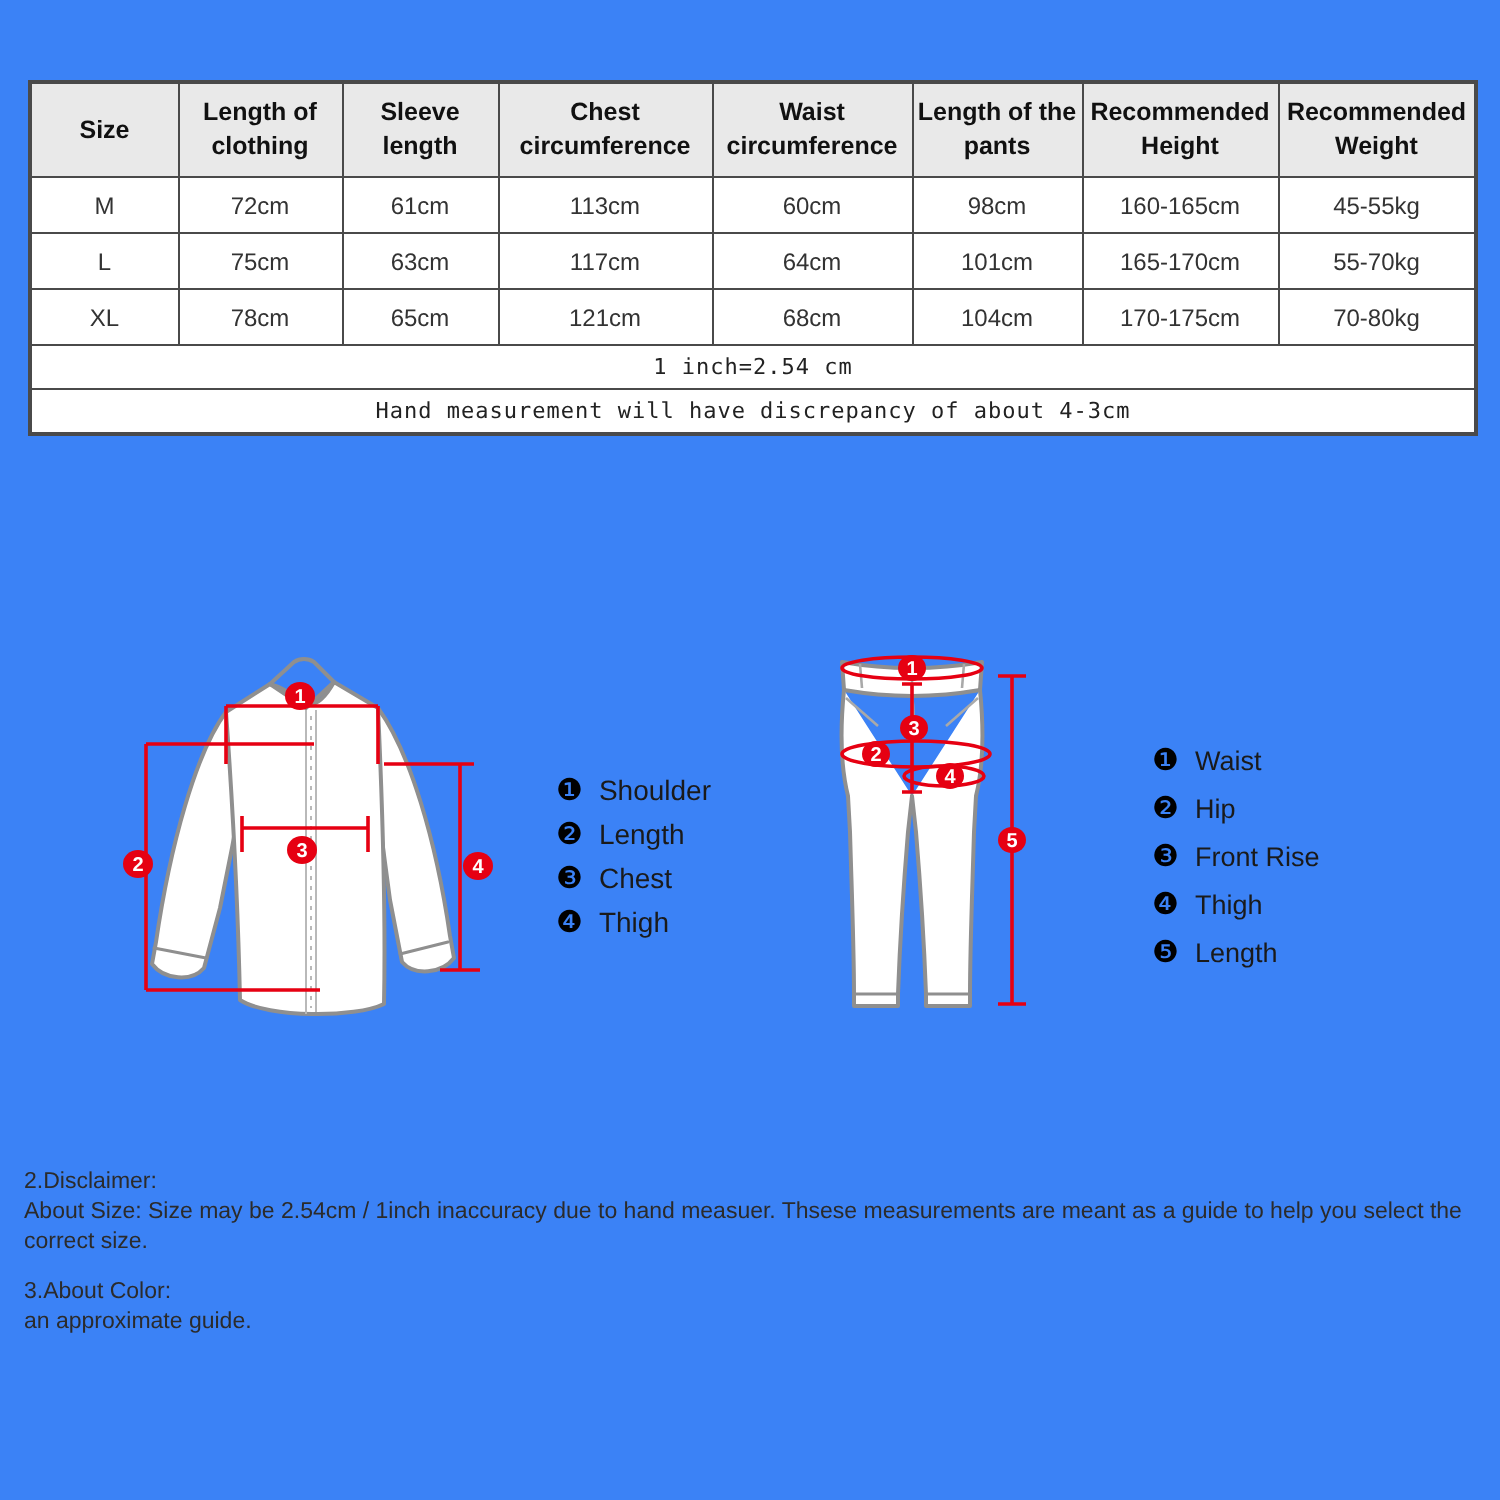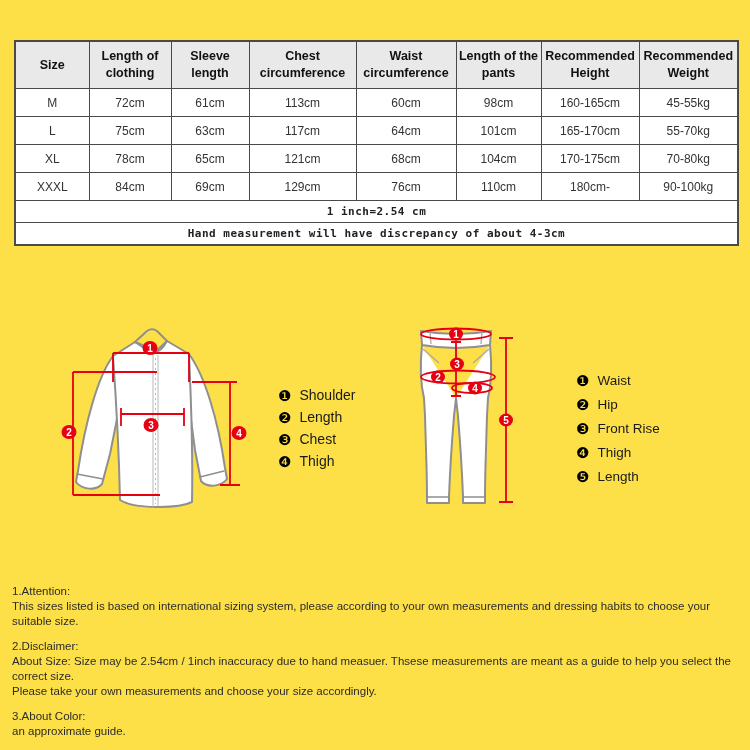--- a/index.html
+++ b/index.html
@@ -1,38 +1,38 @@
 <!DOCTYPE html>
 <html><head>
 <meta charset="utf-8">
 <style>
   html,body{margin:0;padding:0;background:#ffffff;}
   .page{
-    position:relative;width:750px;height:750px;background:#fde047;overflow:hidden;
+    position:relative;width:750px;height:750px;background:#3b82f6;overflow:hidden;
     font-family:"Liberation Sans", sans-serif;color:#222;
   }
   
   table.size-table{
     position:absolute;left:14px;top:40px;width:723px;
     border-collapse:collapse;table-layout:fixed;
     border:2px solid #4a4a4a;
     font-family:"Liberation Sans", sans-serif;
   }
   table.size-table th, table.size-table td{
     border:1px solid #4a4a4a;text-align:center;vertical-align:middle;
     padding:0 2px;overflow:hidden;
   }
   table.size-table th{
     background:#e9e9e9;font-size:12.5px;font-weight:bold;color:#111;
     height:46px;line-height:1.35;
   }
   table.size-table td{height:27px;font-size:12px;color:#333;background:#fff;}
   table.size-table td.footnote{
     height:21px;font-family:"DejaVu Sans Mono", monospace;font-size:11px;
-    font-weight:bold;color:#222;letter-spacing:.5px;
+    font-weight:normal;color:#222;letter-spacing:.5px;
   }
   
   .diagram{position:absolute;}
   .diagram.shirt{left:58px;top:328px;width:195px;height:190px;}
   .diagram.pants{left:400px;top:320px;width:120px;height:190px;}
   
   ul.legend{
     position:absolute;margin:0;padding:0;list-style:none;
   }
   ul.legend.shirt-legend{left:278px;top:384px;}
@@ -100,30 +100,20 @@
           <td>XL</td>
           <td>78cm</td>
           <td>65cm</td>
           <td>121cm</td>
           <td>68cm</td>
           <td>104cm</td>
           <td>170-175cm</td>
           <td>70-80kg</td>
         </tr>
         <tr>
-          <td>XXXL</td>
-          <td>84cm</td>
-          <td>69cm</td>
-          <td>129cm</td>
-          <td>76cm</td>
-          <td>110cm</td>
-          <td>180cm-</td>
-          <td>90-100kg</td>
-        </tr>
-        <tr>
           <td colspan="8" class="footnote">1 inch=2.54 cm</td>
         </tr>
         <tr>
           <td colspan="8" class="footnote">Hand measurement will have discrepancy of about 4-3cm</td>
         </tr>
       </tbody>
   </table>
 
   <div class="diagram shirt">
     <svg width="195" height="190" viewBox="0 0 195 190">
@@ -245,27 +235,22 @@
       <span>Thigh</span>
       </li>
     <li>
       <span class="marker">❺</span>
       <span>Length</span>
       </li>
   </ul>
 
   <div class="notes">
     <div class="note">
-      <div class="note-title">1.Attention:</div>
-      <div class="note-line">This sizes listed is based on international sizing system, please according to your own measurements and dressing habits to choose your suitable size.</div>
-    </div>
-    <div class="note">
       <div class="note-title">2.Disclaimer:</div>
       <div class="note-line">About Size: Size may be 2.54cm / 1inch inaccuracy due to hand measuer. Thsese measurements are meant as a guide to help you select the correct size.</div>
-      <div class="note-line">Please take your own measurements and choose your size accordingly.</div>
     </div>
     <div class="note">
       <div class="note-title">3.About Color:</div>
       <div class="note-line">an approximate guide.</div>
     </div>
   </div>
 
 </div>
 
 </body></html>

